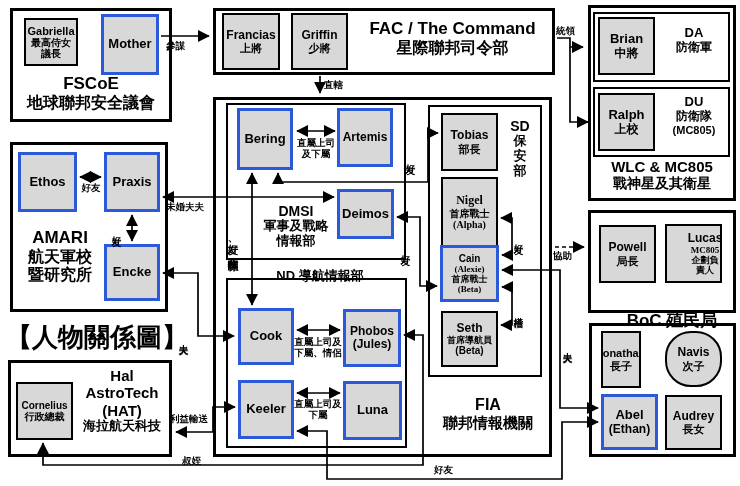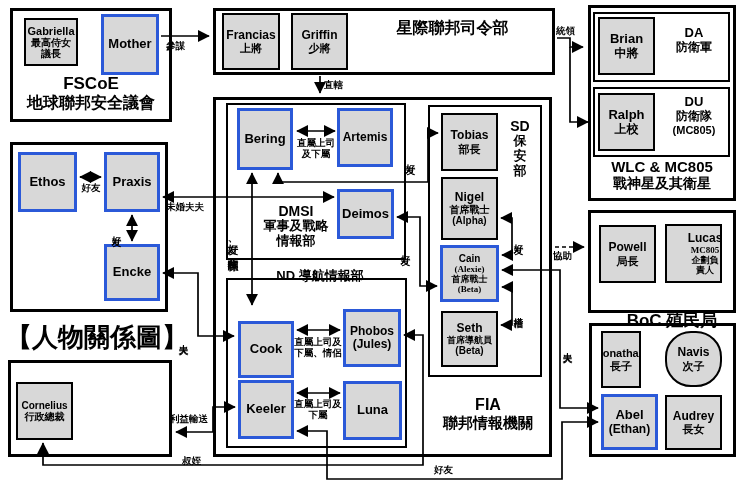--- a/index.html
+++ b/index.html
@@ -40,52 +40,64 @@
   <div class="sub" style="left:226px;top:278px;width:181px;height:170px;"></div>
   <div class="sub" style="left:428px;top:105px;width:114px;height:272px;"></div>
   <div class="sub" style="left:593px;top:12px;width:137px;height:70px;"></div>
   <div class="sub" style="left:593px;top:87px;width:137px;height:70px;"></div>
 
   <div class="olabel" style="left:10px;top:74px;width:162px;">
     <div class="f17">FSCoE</div>
     <div class="f16">地球聯邦安全議會</div>
   </div>
   <div class="olabel" style="left:355px;top:19px;width:195px;">
+    <div class="f17">FAC / The Command</div>
     <div class="f16">星際聯邦司令部</div>
   </div>
   <div class="olabel" style="left:660px;top:26px;width:68px;">
     <div class="f13">DA</div>
     <div class="f12">防衛軍</div>
   </div>
   <div class="olabel" style="left:660px;top:95px;width:68px;">
     <div class="f13">DU</div>
     <div class="f12">防衛隊</div>
     <div class="f11">(MC805)</div>
   </div>
   <div class="olabel" style="left:590px;top:158px;width:144px;">
     <div class="f15">WLC &amp; MC805</div>
     <div class="f14">戰神星及其衛星</div>
+  </div>
+  <div class="olabel" style="left:14px;top:228px;width:92px;">
+    <div class="f17">AMARI</div>
+    <div class="f16">航天軍校</div>
+    <div class="f16">暨研究所</div>
   </div>
   <div class="olabel" style="left:250px;top:203px;width:92px;z-index:2;">
     <div class="f14">DMSI</div>
     <div class="f13">軍事及戰略</div>
     <div class="f13">情報部</div>
   </div>
   <div class="olabel f13" style="left:240px;top:269px;width:160px;">ND 導航情報部</div>
   <div class="olabel" style="left:504px;top:118px;width:32px;">
     <div class="f14">SD</div>
     <div class="f13">保</div>
     <div class="f13">安</div>
     <div class="f13">部</div>
   </div>
   <div class="olabel" style="left:430px;top:396px;width:116px;">
     <div class="f16">FIA</div>
     <div class="f15">聯邦情報機關</div>
   </div>
   <div class="olabel f17" style="left:592px;top:286px;width:160px;margin-top:25px;">BoC 殖民局</div>
+  <div class="olabel" style="left:76px;top:367px;width:92px;">
+    <div class="f15">Hal</div>
+    <div class="f15">AstroTech</div>
+    <div class="f15">(HAT)</div>
+    <div class="f13">海拉航天科技</div>
+  </div>
   <div class="title" style="left:6px;top:320px;">【人物關係圖】</div>
 
   <div class="person" style="left:24px;top:18px;width:54px;height:48px;">
     <span class="f11">Gabriella</span>
     <span class="f10">最高侍女</span>
     <span class="f10">議長</span>
   </div>
   <div class="person hl" style="left:101px;top:14px;width:58px;height:61px;">
     <span class="f13">Mother</span>
   </div>
@@ -116,38 +128,38 @@
   </div>
   <div class="person hl" style="left:237px;top:108px;width:56px;height:62px;">
     <span class="f13">Bering</span>
   </div>
   <div class="person hl" style="left:337px;top:108px;width:56px;height:59px;">
     <span class="f12">Artemis</span>
   </div>
   <div class="person hl" style="left:337px;top:189px;width:57px;height:50px;">
     <span class="f13">Deimos</span>
   </div>
-  <div class="person hl" style="left:238px;top:308px;width:56px;height:57px;margin-top:13px;">
+  <div class="person hl" style="left:238px;top:308px;width:56px;height:57px;">
     <span class="f13">Cook</span>
   </div>
   <div class="person hl" style="left:343px;top:309px;width:58px;height:58px;">
     <span class="f12">Phobos</span>
     <span class="f12">(Jules)</span>
   </div>
   <div class="person hl" style="left:238px;top:380px;width:56px;height:59px;">
     <span class="f13">Keeler</span>
   </div>
   <div class="person hl" style="left:343px;top:381px;width:59px;height:59px;">
     <span class="f13">Luna</span>
   </div>
   <div class="person" style="left:441px;top:113px;width:57px;height:58px;">
     <span class="f12">Tobias</span>
     <span class="f11">部長</span>
   </div>
-  <div class="person" style="left:441px;top:177px;width:57px;height:63px;">
+  <div class="person" style="left:441px;top:177px;width:57px;height:70px;font-family:Liberation Serif, serif;">
     <span class="f12">Nigel</span>
     <span class="f10">首席戰士</span>
     <span class="f10">(Alpha)</span>
   </div>
   <div class="person hl" style="left:440px;top:245px;width:59px;height:57px;">
     <span class="f10">Cain</span>
     <span class="f9">(Alexie)</span>
     <span class="f9">首席戰士</span>
     <span class="f9">(Beta)</span>
   </div>

